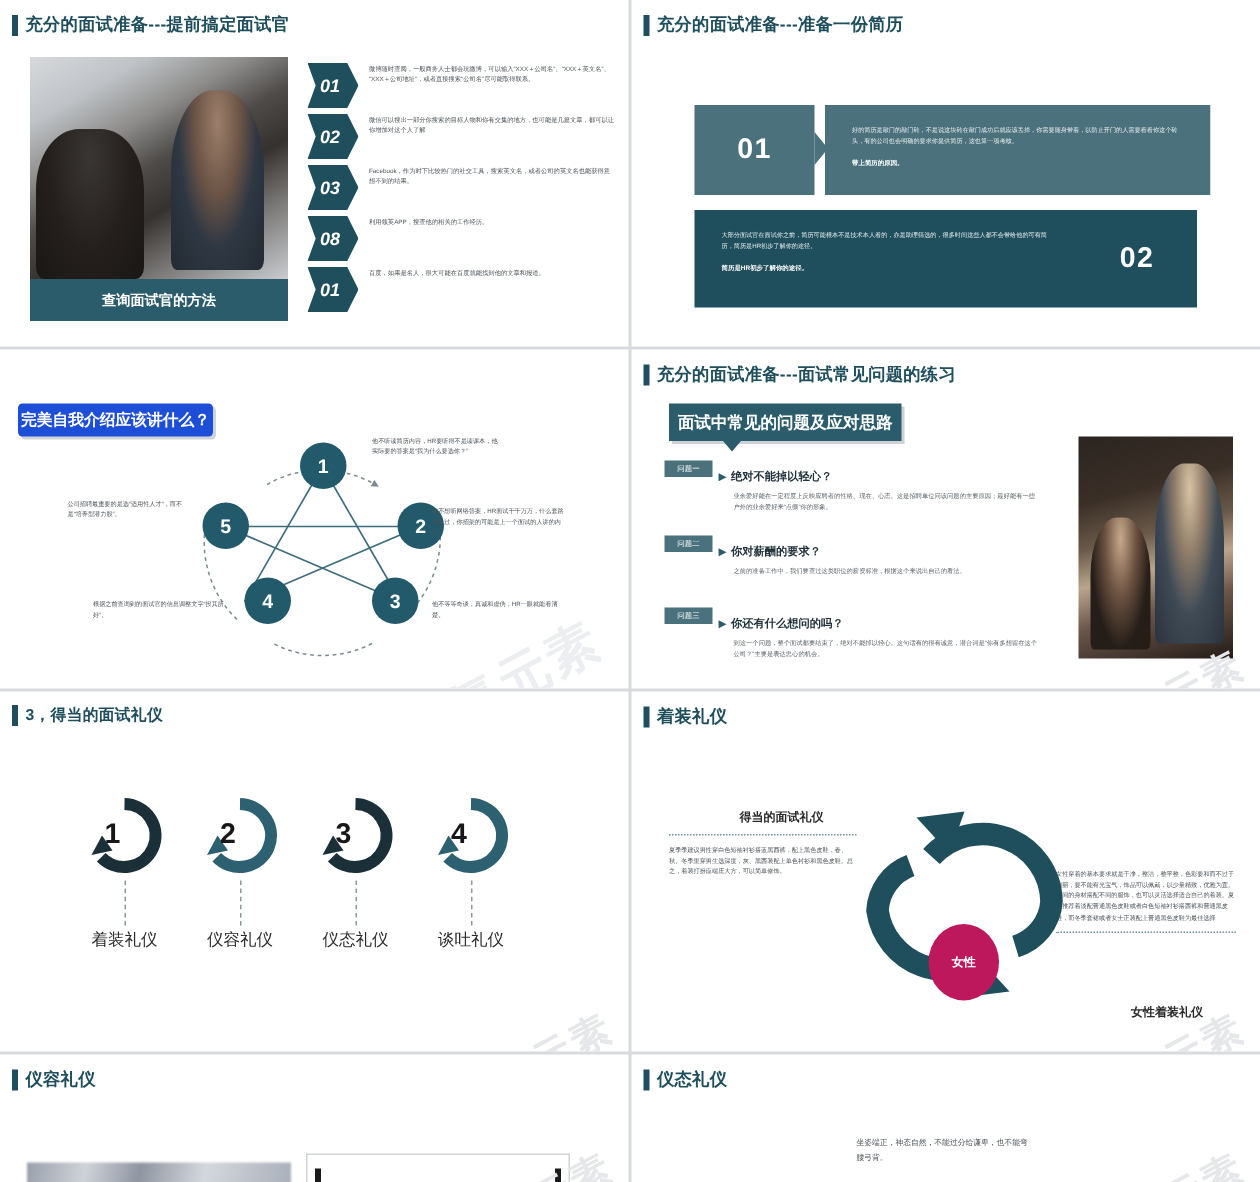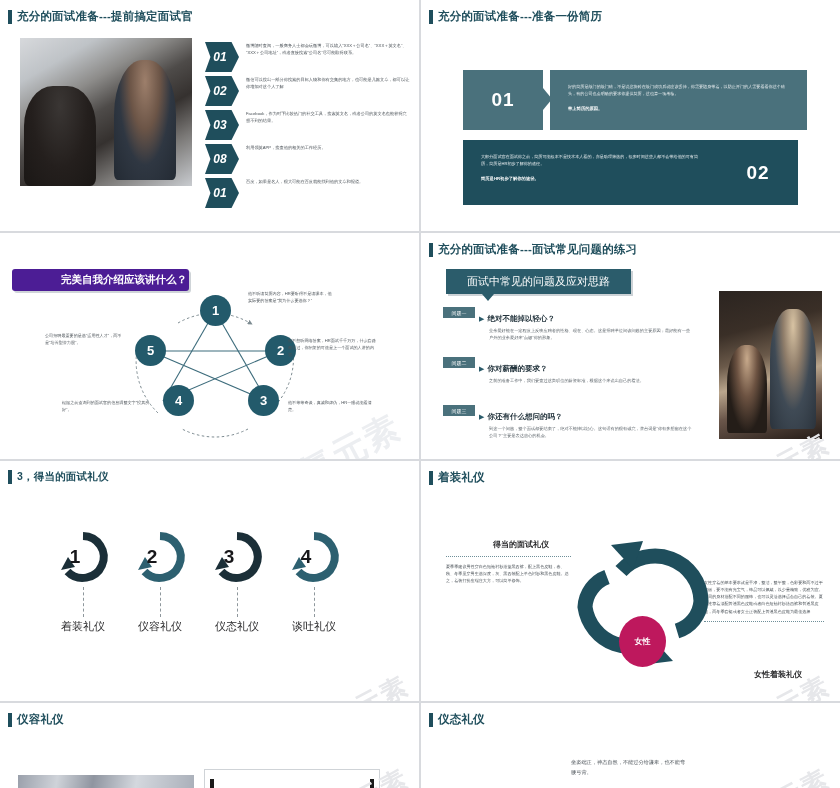--- a/index.html
+++ b/index.html
@@ -107,39 +107,38 @@
            border-left:9px solid #4a717c;}
   #s2-num2{left:297px;top:140px;width:80px;height:65px;background:#1f4e5c;}
   #s2-box2{left:42px;top:140px;width:255px;height:65px;background:#1f4e5c;}
   #s2-arrow2{position:absolute;left:288px;top:162px;width:0;height:0;
            border-top:11px solid transparent;border-bottom:11px solid transparent;
            border-right:9px solid #1f4e5c;}
 
   
   .s3-banner{
     position:absolute;left:12px;top:272px;width:130px;height:22px;
-    background:#4c1d95;color:#fff;border-radius:3px;
+    background:#1d4ed8;color:#fff;border-radius:3px;
     display:flex;align-items:center;justify-content:center;
     font-size:10.5px;font-weight:bold;
     box-shadow:2px 2px 0 #cfd4d8;
-    padding-left:47px;
   }
   .s3-node{
     position:absolute;width:31px;height:31px;border-radius:50%;
     background:#235a6b;color:#fff;font-size:13px;font-weight:bold;
     display:flex;align-items:center;justify-content:center;
   }
   .s3-lbl{position:absolute;font-size:4.1px;line-height:1.65;color:#4a5157;}
 
   
   .s4-banner{
-    position:absolute;left:25px;top:273px;width:185px;height:25px;
+    position:absolute;left:25px;top:273px;width:155px;height:25px;
     background:#2b5c6b;color:#fff;
     display:flex;align-items:center;justify-content:center;
-    font-size:11px;font-weight:normal;
+    font-size:11px;font-weight:bold;
     box-shadow:2px 2px 0 #ccd2d6;
   }
   .s4-banner::after{
     content:"";position:absolute;left:36px;bottom:-7px;
     border-left:6px solid transparent;border-right:6px solid transparent;
     border-top:7px solid #2b5c6b;
   }
   .s4-q{position:absolute;left:22px;width:250px;}
   .s4-tag{
     display:inline-flex;align-items:center;justify-content:center;
@@ -187,20 +186,21 @@
 
 <div class="deck">
 
   <div class="slide">
     <div class="stitle">
       <span class="bar"></span>
       <span class="txt">充分的面试准备---提前搞定面试官</span>
     </div>
 
     <div class="s1-photo"></div>
+    <div class="s1-cap">查询面试官的方法</div>
 
     <div class="s1-steps">
       <div class="s1-row">
         <div class="s1-flag">01</div>
         <div class="s1-desc">微博随时查阅，一般商务人士都会玩微博，可以输入“XXX＋公司名”、“XXX＋英文名”、“XXX＋公司地址”，或者直接搜索“公司名”尽可能取得联系。</div>
       </div>
       <div class="s1-row">
         <div class="s1-flag">02</div>
         <div class="s1-desc">微信可以搜出一部分你搜索的目标人物和你有交集的地方，也可能是几篇文章，都可以让你增加对这个人了解</div>
       </div>

